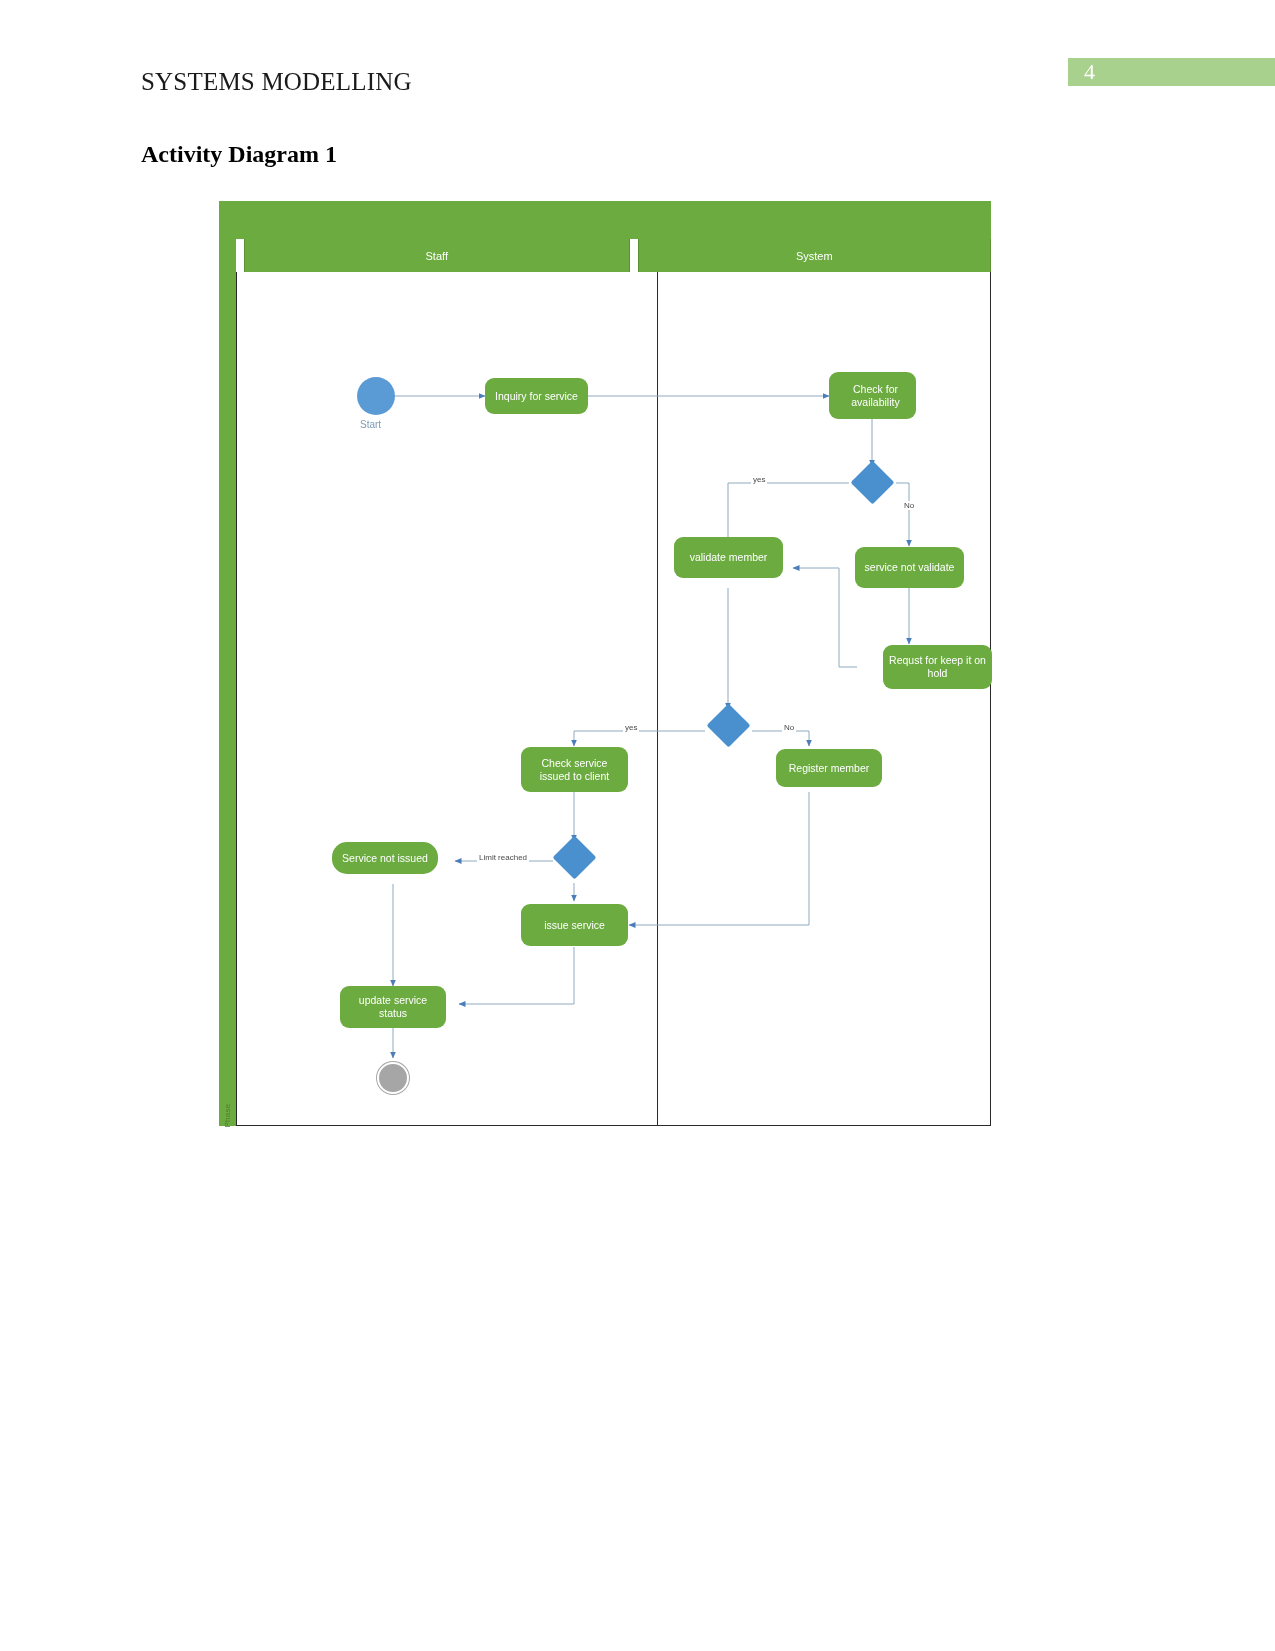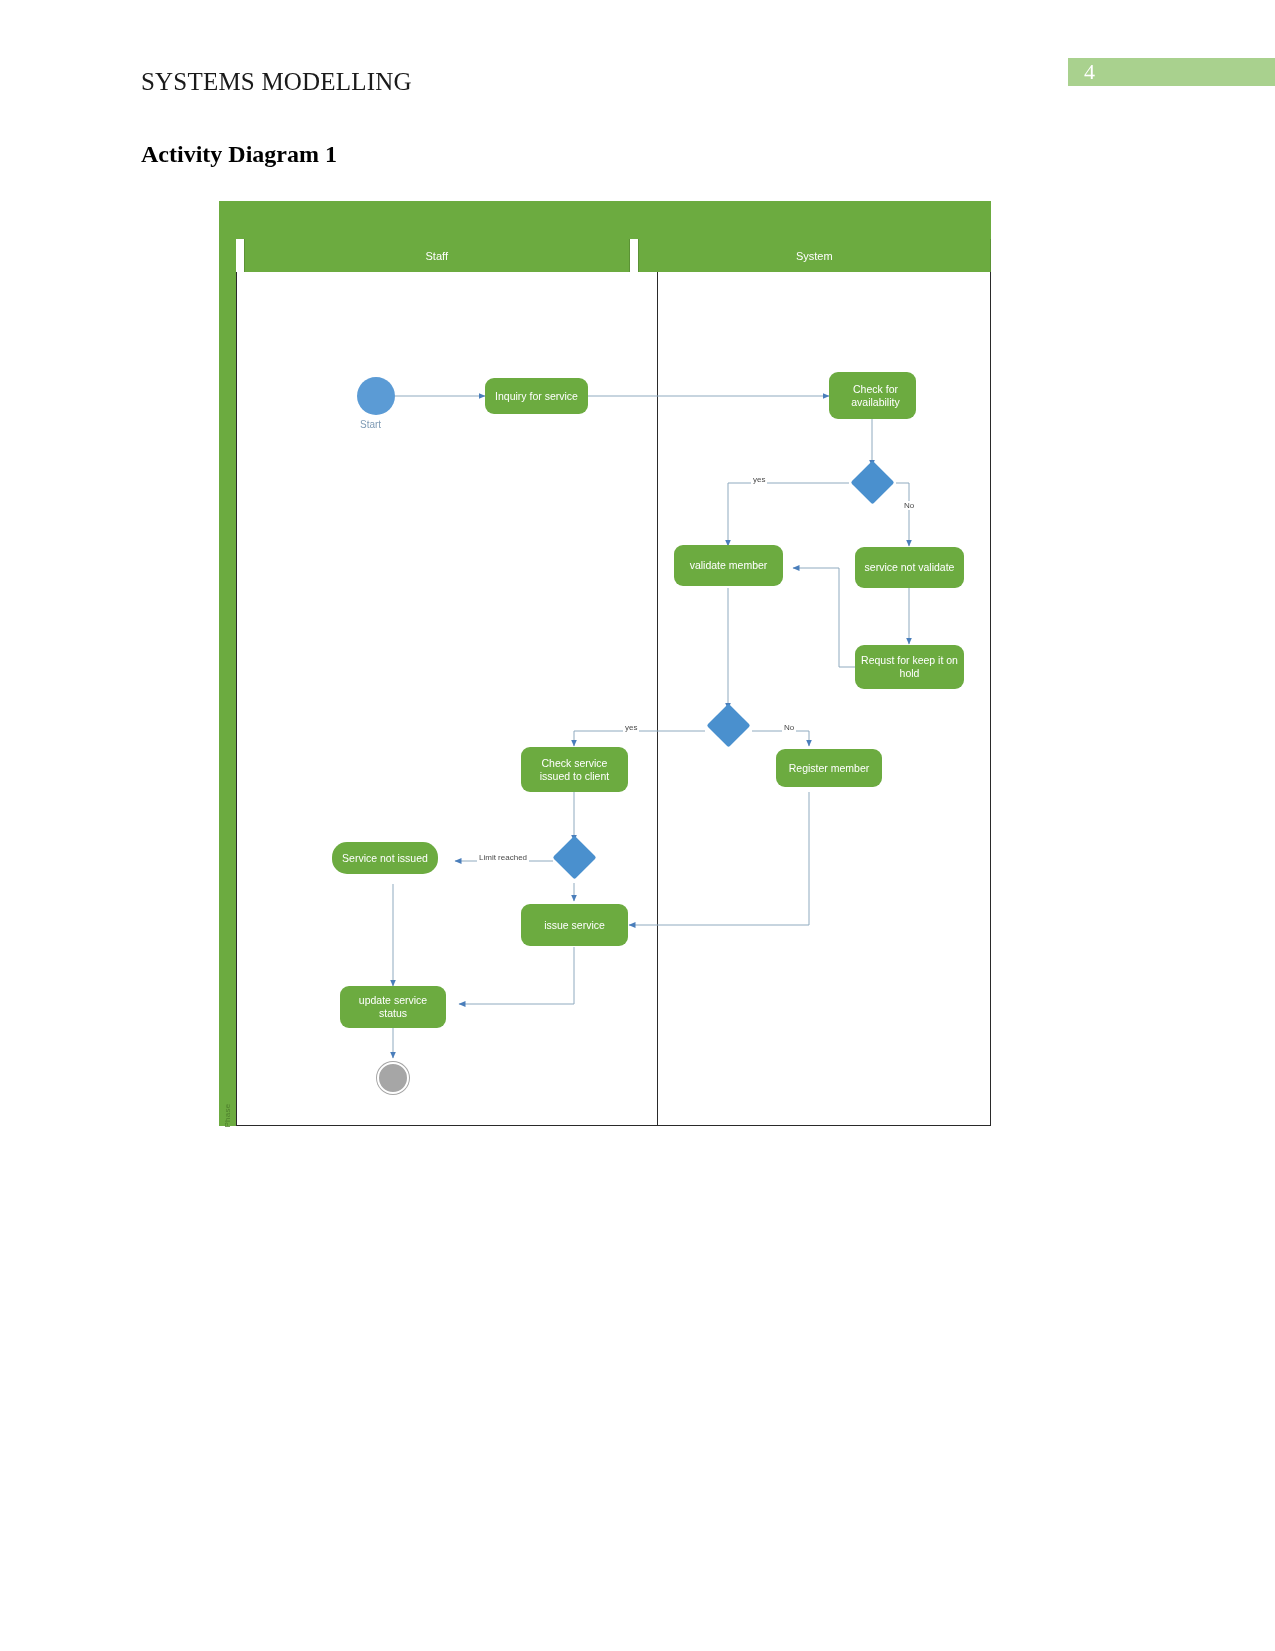--- a/index.html
+++ b/index.html
@@ -286,29 +286,29 @@
   </div>
 
   <div class="node" style="left:610px; top:171px; width:87px; height:47px;padding-left:12px;">
     <span>Check for availability</span>
   </div>
 
   <div class="diamond" style="left:638px; top:266px; width:31px; height:31px;"></div>
   <div class="edge-label" style="left:532px; top:274px;">yes</div>
   <div class="edge-label" style="left:683px; top:300px;">No</div>
 
-  <div class="node" style="left:455px; top:344px; width:109px; height:41px;">
+  <div class="node" style="left:455px; top:336px; width:109px; height:41px;">
     <span>validate member</span>
   </div>
 
   <div class="node" style="left:636px; top:346px; width:109px; height:41px;">
     <span>service not validate</span>
   </div>
 
-  <div class="node" style="left:636px; top:444px; width:109px; height:44px;justify-content:center;">
+  <div class="node" style="left:664px; top:444px; width:109px; height:44px;justify-content:center;">
     <span>Requst for keep it on hold</span>
   </div>
 
   <div class="diamond" style="left:494px; top:509px; width:31px; height:31px;"></div>
   <div class="edge-label" style="left:404px; top:522px;">yes</div>
   <div class="edge-label" style="left:563px; top:522px;">No</div>
 
   <div class="node" style="left:302px; top:546px; width:107px; height:45px;">
     <span>Check service issued to client</span>
   </div>

